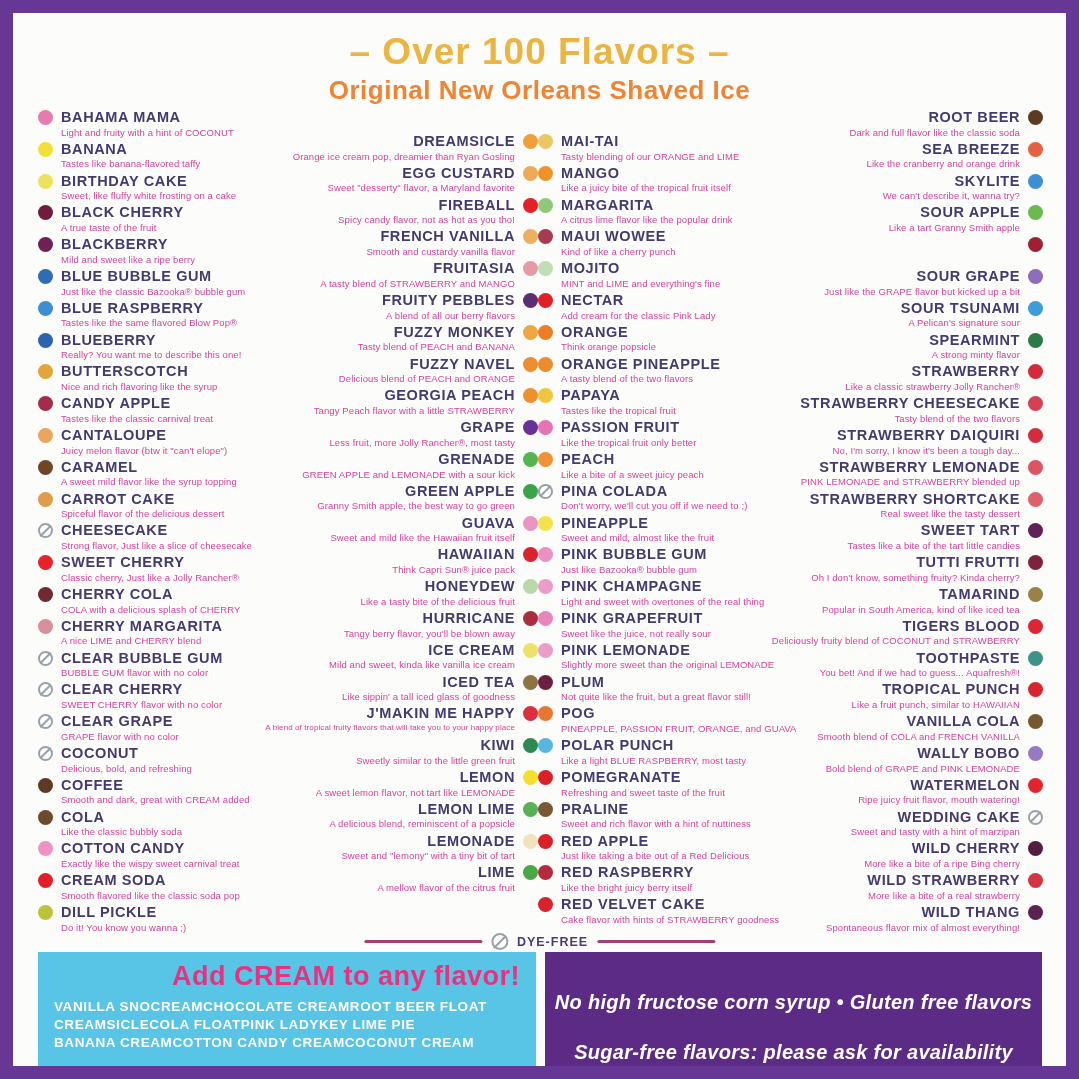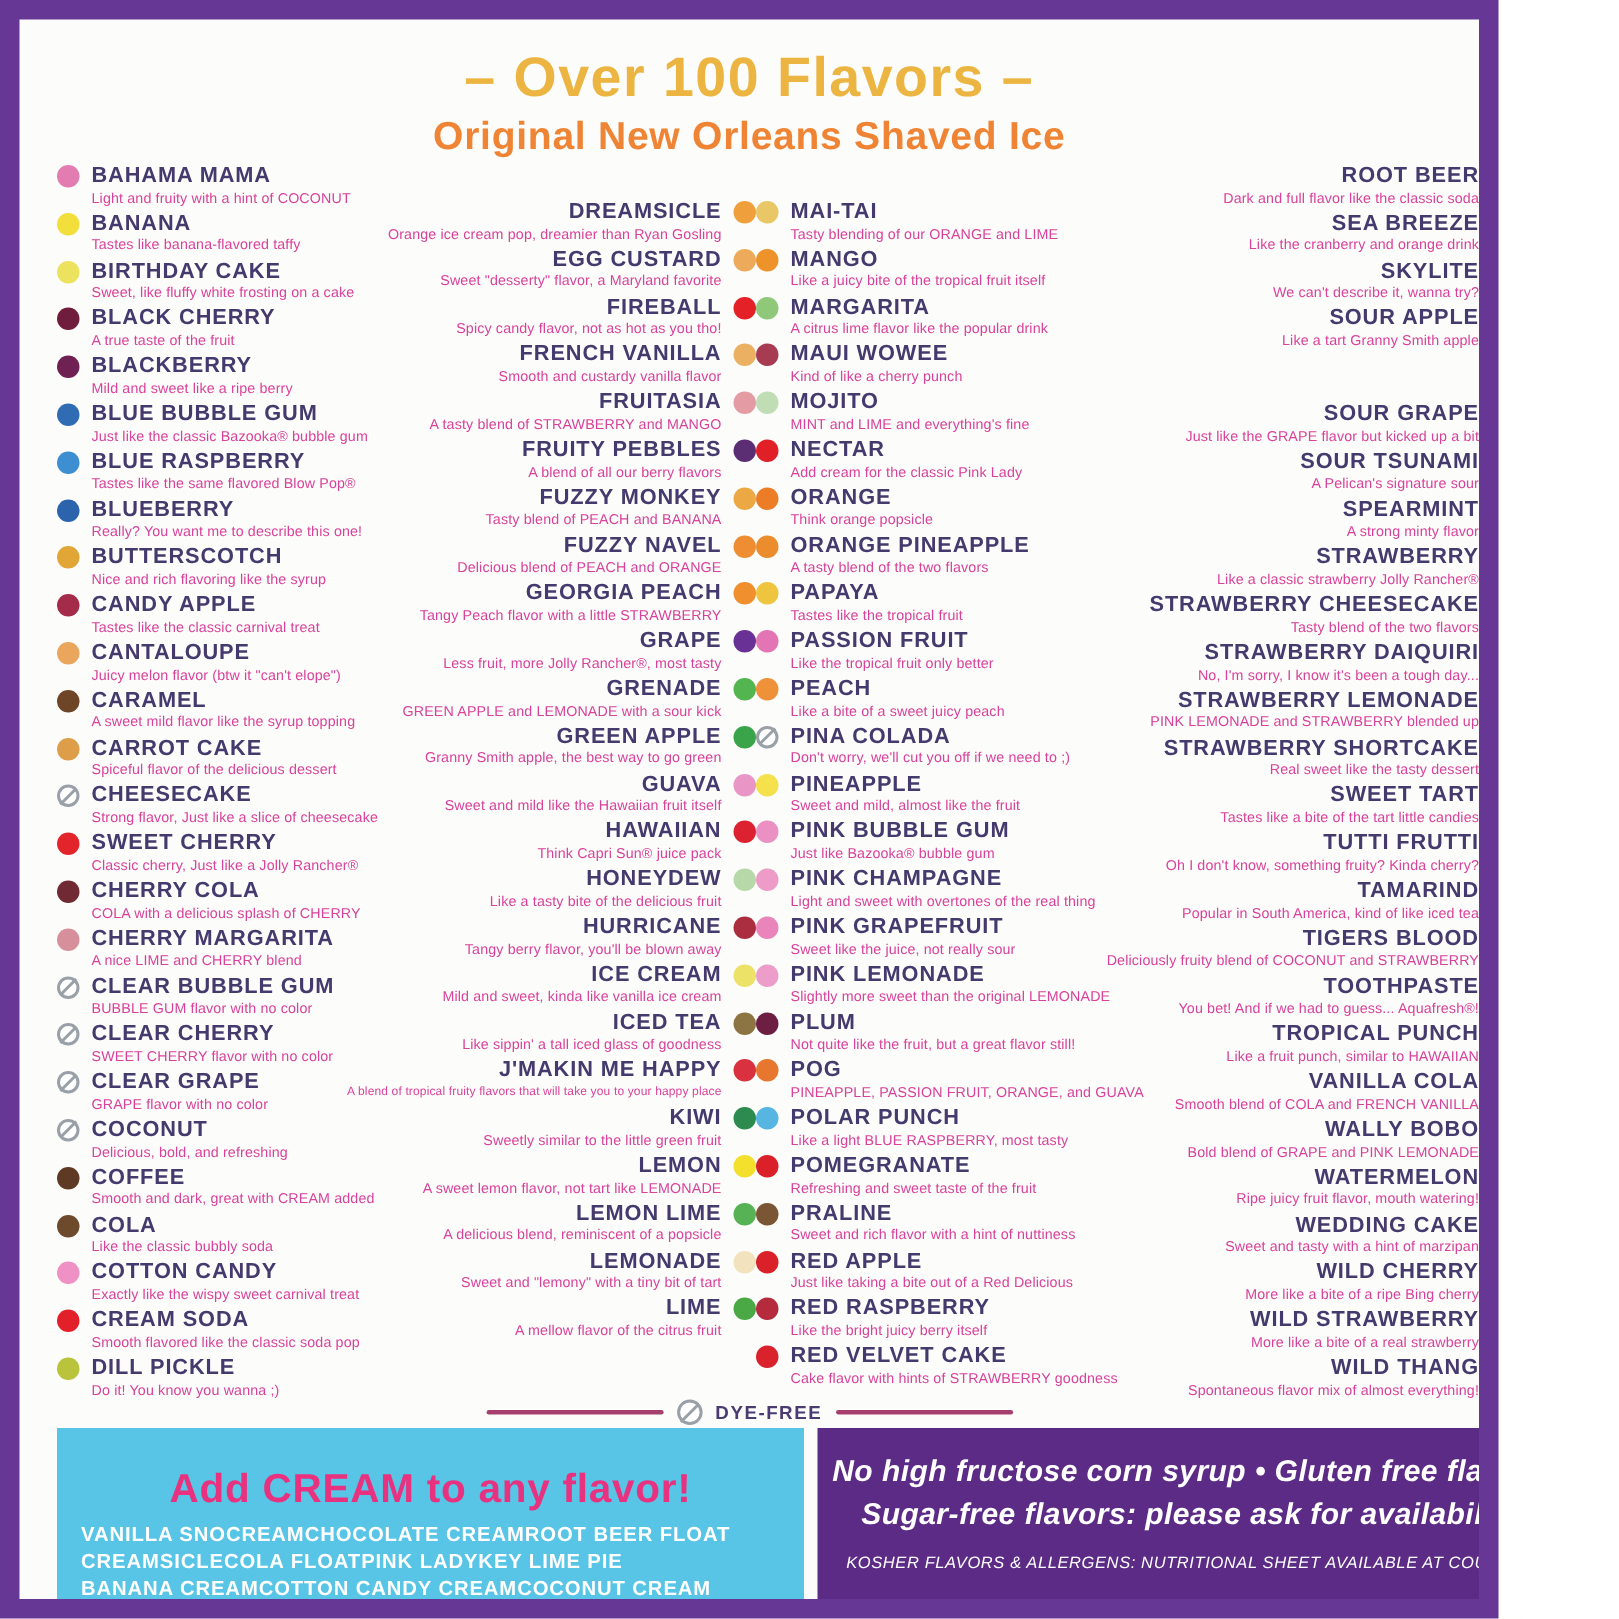--- a/index.html
+++ b/index.html
@@ -1,17 +1,17 @@
 <!DOCTYPE html>
 <html><head>
 <meta charset="utf-8">
 <style>
   html,body{margin:0;padding:0;}
   .page{
-    width:999px;height:1079px;box-sizing:border-box;
+    width:1079px;height:1079px;box-sizing:border-box;
     border:13px solid #673795;background:#fcfcfa;position:relative;
     font-family:"Liberation Sans",sans-serif;overflow:hidden;
   }
   
   .header{text-align:center;padding-top:20px;line-height:1;}
   .title{font-size:37px;font-weight:bold;color:#ecb440;letter-spacing:1px;}
   .subtitle{font-size:26px;font-weight:bold;color:#ee8434;margin-top:7px;letter-spacing:0.5px;}
   
   .cols{display:flex;padding:6px 23px 0 25px;}
   .col{box-sizing:border-box;}
@@ -31,27 +31,27 @@
   .fdesc{font-size:9.5px;color:#d8429b;letter-spacing:0.1px;white-space:nowrap;width:max-content;line-height:1.2;margin-top:1px;}
   .fdesc.tiny{font-size:8px;}
   
   .dyefree-divider{position:absolute;top:920px;left:50%;transform:translateX(-50%);display:flex;align-items:center;gap:9px;}
   .df-line{width:118px;height:2.5px;background:#a73f6e;border-radius:2px;}
   .df-icon{width:13px;height:13px;border:2px solid #9aa0a8;border-radius:50%;position:relative;box-sizing:content-box;background:#fff;}
   .df-icon::after{content:"";position:absolute;left:-2px;top:5.5px;width:17px;height:2px;background:#9aa0a8;transform:rotate(-45deg);}
   .df-text{font-size:12.5px;font-weight:bold;color:#4a3b72;letter-spacing:1px;}
   
   .cream-box{position:absolute;left:25px;top:939px;width:498px;height:114px;background:#58c4e6;box-sizing:border-box;padding:6px 16px 0 16px;}
-  .cream-title{text-align:center;font-size:27px;font-weight:bold;color:#e8327f;letter-spacing:0.5px;margin-top:19px;}
+  .cream-title{text-align:right;font-size:27px;font-weight:bold;color:#e8327f;letter-spacing:0.5px;margin-top:3px;}
   .cream-rows{margin-top:7px;}
   .cream-row{display:flex;justify-content:flex-start;margin-top:3px;}
   .cream-item{color:#fff;font-weight:bold;font-size:13.5px;letter-spacing:0.6px;}
   
   .info-box{position:absolute;left:532px;top:939px;width:497px;height:114px;background:#5c2b86;box-sizing:border-box;text-align:center;padding-top:15px;}
-  .info-line{color:#fff;font-weight:bold;font-style:italic;font-size:20px;letter-spacing:0.3px;line-height:1.45;}
+  .info-line{color:#fff;font-weight:bold;font-style:italic;font-size:20px;letter-spacing:0.3px;line-height:1.45;margin-top:21px;}
   .info-small{color:#fff;font-style:italic;font-size:11px;letter-spacing:0.4px;margin-top:11px;}
 </style>
 </head>
 <body>
 
 <div class="page">
 
   <div class="header">
     <div class="title">– Over 100 Flavors –</div>
     <div class="subtitle">Original New Orleans Shaved Ice</div>

